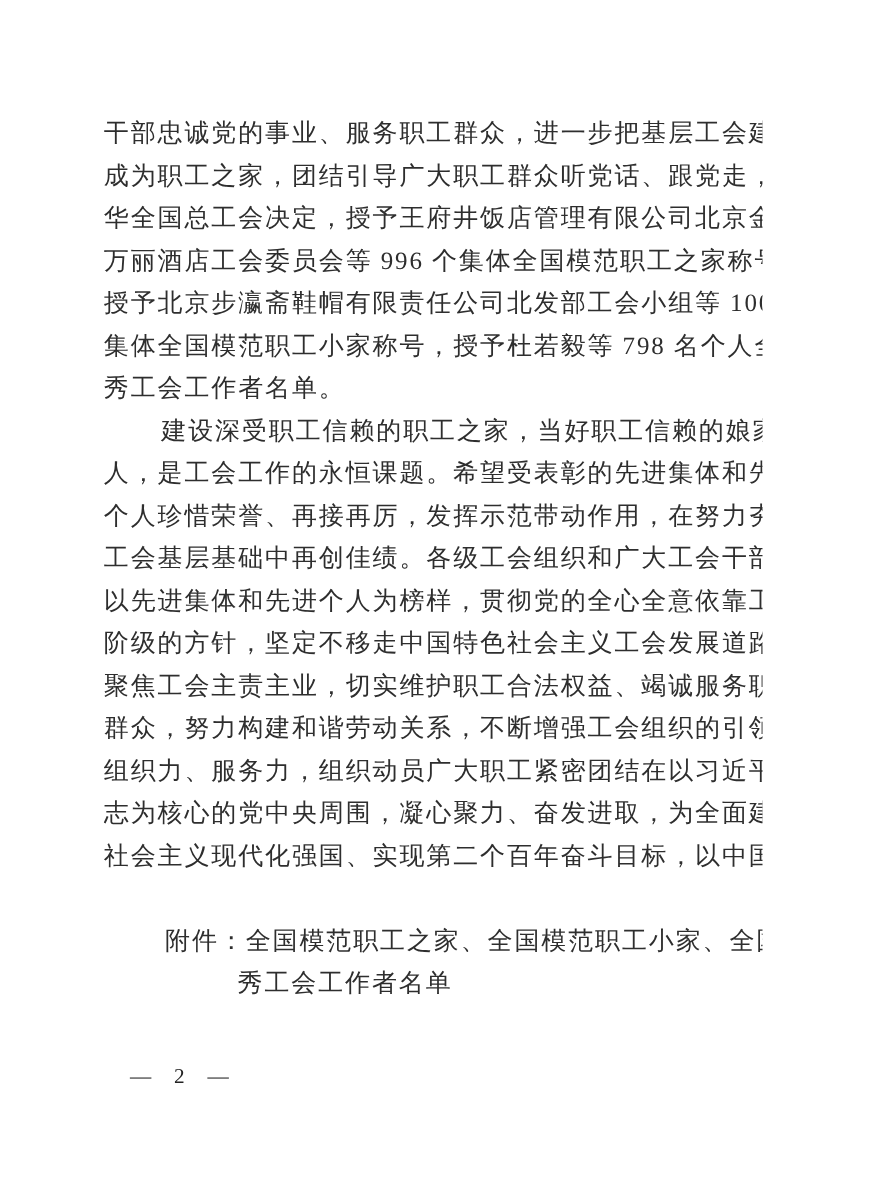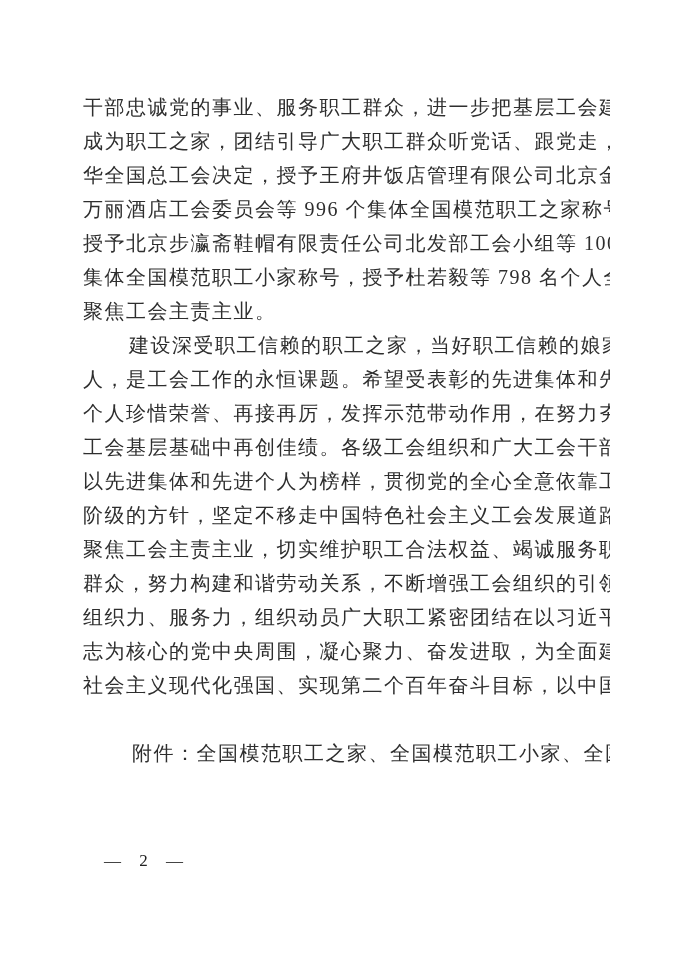--- a/index.html
+++ b/index.html
@@ -80,38 +80,39 @@
 
   <div class="text-block">
 
     <div class="paragraph">
       <div class="line">干部忠诚党的事业、服务职工群众，进一步把基层工会建设</div>
       <div class="line">成为职工之家，团结引导广大职工群众听党话、跟党走，中</div>
       <div class="line">华全国总工会决定，授予王府井饭店管理有限公司北京金茂</div>
       <div class="line">万丽酒店工会委员会等 996 个集体全国模范职工之家称号，</div>
       <div class="line">授予北京步瀛斋鞋帽有限责任公司北发部工会小组等 1000 个</div>
       <div class="line">集体全国模范职工小家称号，授予杜若毅等 798 名个人全国</div>
-      <div class="line para-last">聚焦工会主责主业。</div>
+      <div class="line para-last">秀工会工作者名单。</div>
     </div>
 
     <div class="paragraph">
       <div class="line indent">建设深受职工信赖的职工之家，当好职工信赖的娘家</div>
       <div class="line">人，是工会工作的永恒课题。希望受表彰的先进集体和先进</div>
       <div class="line">个人珍惜荣誉、再接再厉，发挥示范带动作用，在努力夯实</div>
       <div class="line">工会基层基础中再创佳绩。各级工会组织和广大工会干部要</div>
       <div class="line">以先进集体和先进个人为榜样，贯彻党的全心全意依靠工人</div>
       <div class="line">阶级的方针，坚定不移走中国特色社会主义工会发展道路，</div>
       <div class="line">聚焦工会主责主业，切实维护职工合法权益、竭诚服务职工</div>
       <div class="line">群众，努力构建和谐劳动关系，不断增强工会组织的引领力、</div>
       <div class="line">组织力、服务力，组织动员广大职工紧密团结在以习近平同</div>
       <div class="line">志为核心的党中央周围，凝心聚力、奋发进取，为全面建成</div>
       <div class="line">社会主义现代化强国、实现第二个百年奋斗目标，以中国式</div>
     </div>
 
     <div class="attachment">
       <div class="line attach-line-1">附件：全国模范职工之家、全国模范职工小家、全国优</div>
+      <div class="line attach-line-2">秀工会工作者名单</div>
     </div>
 
   </div>
 
   <div class="page-number">— 2 —</div>
 
 </div>
 
 </body></html>

